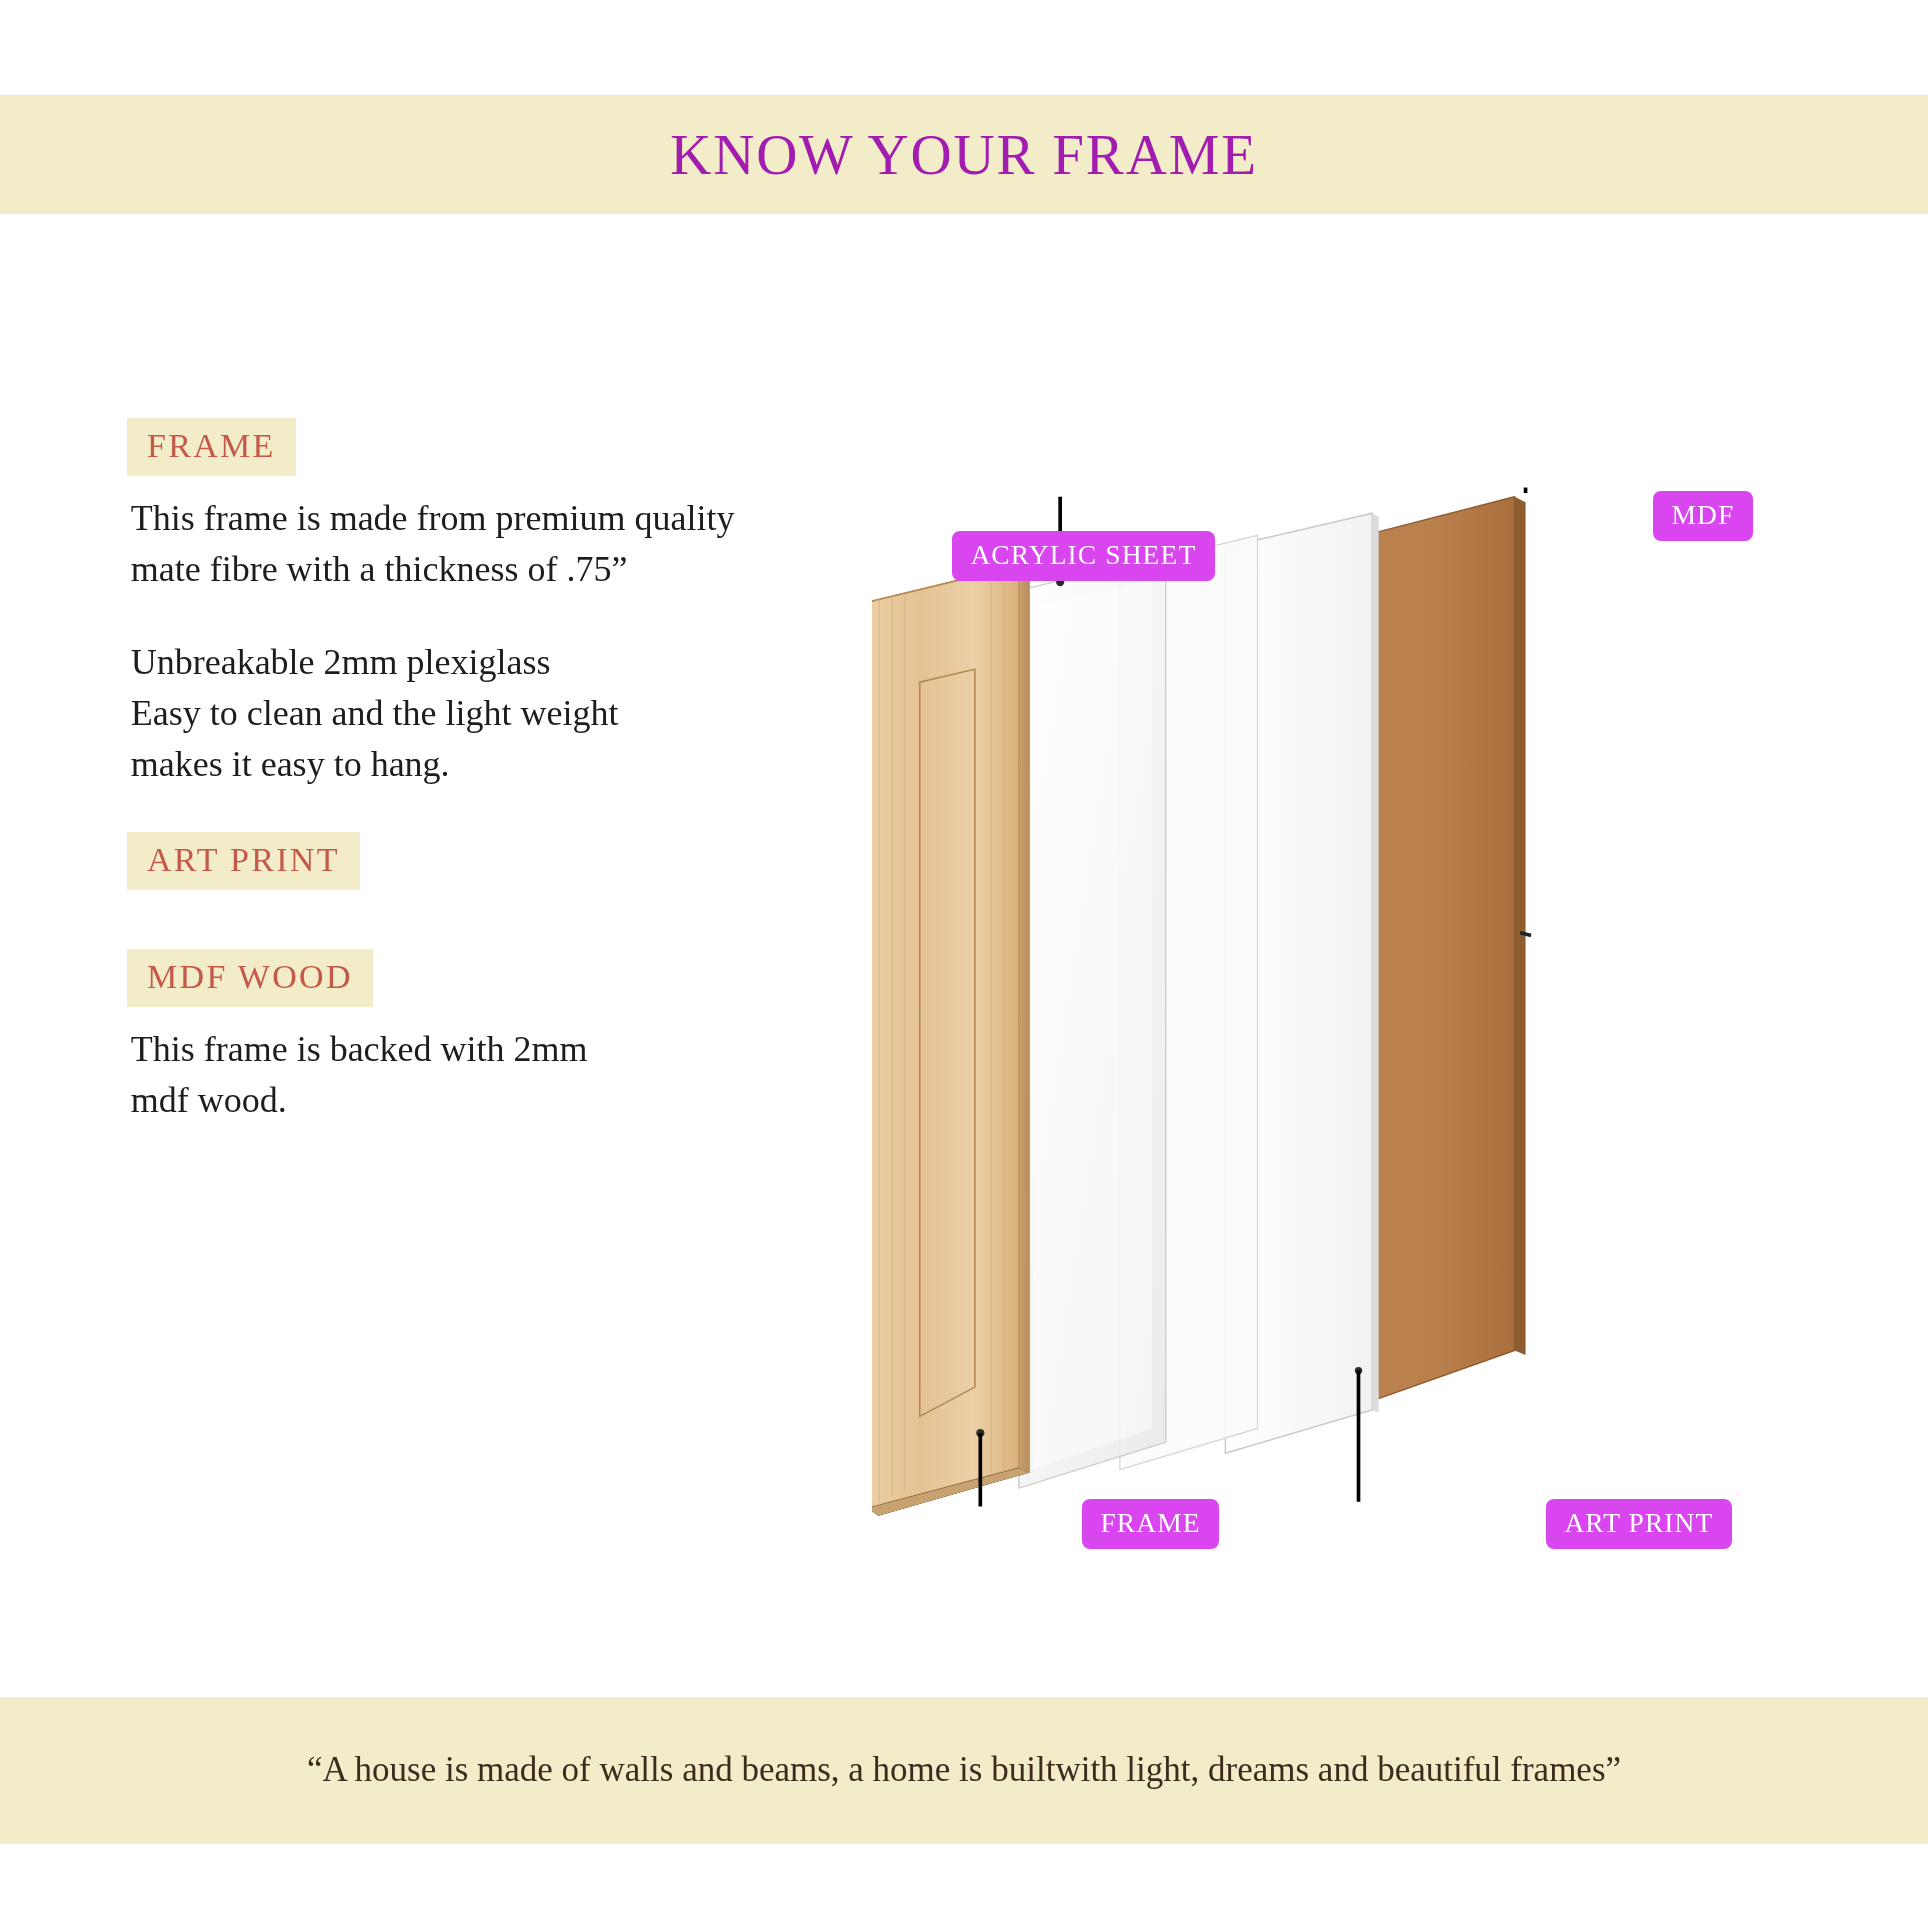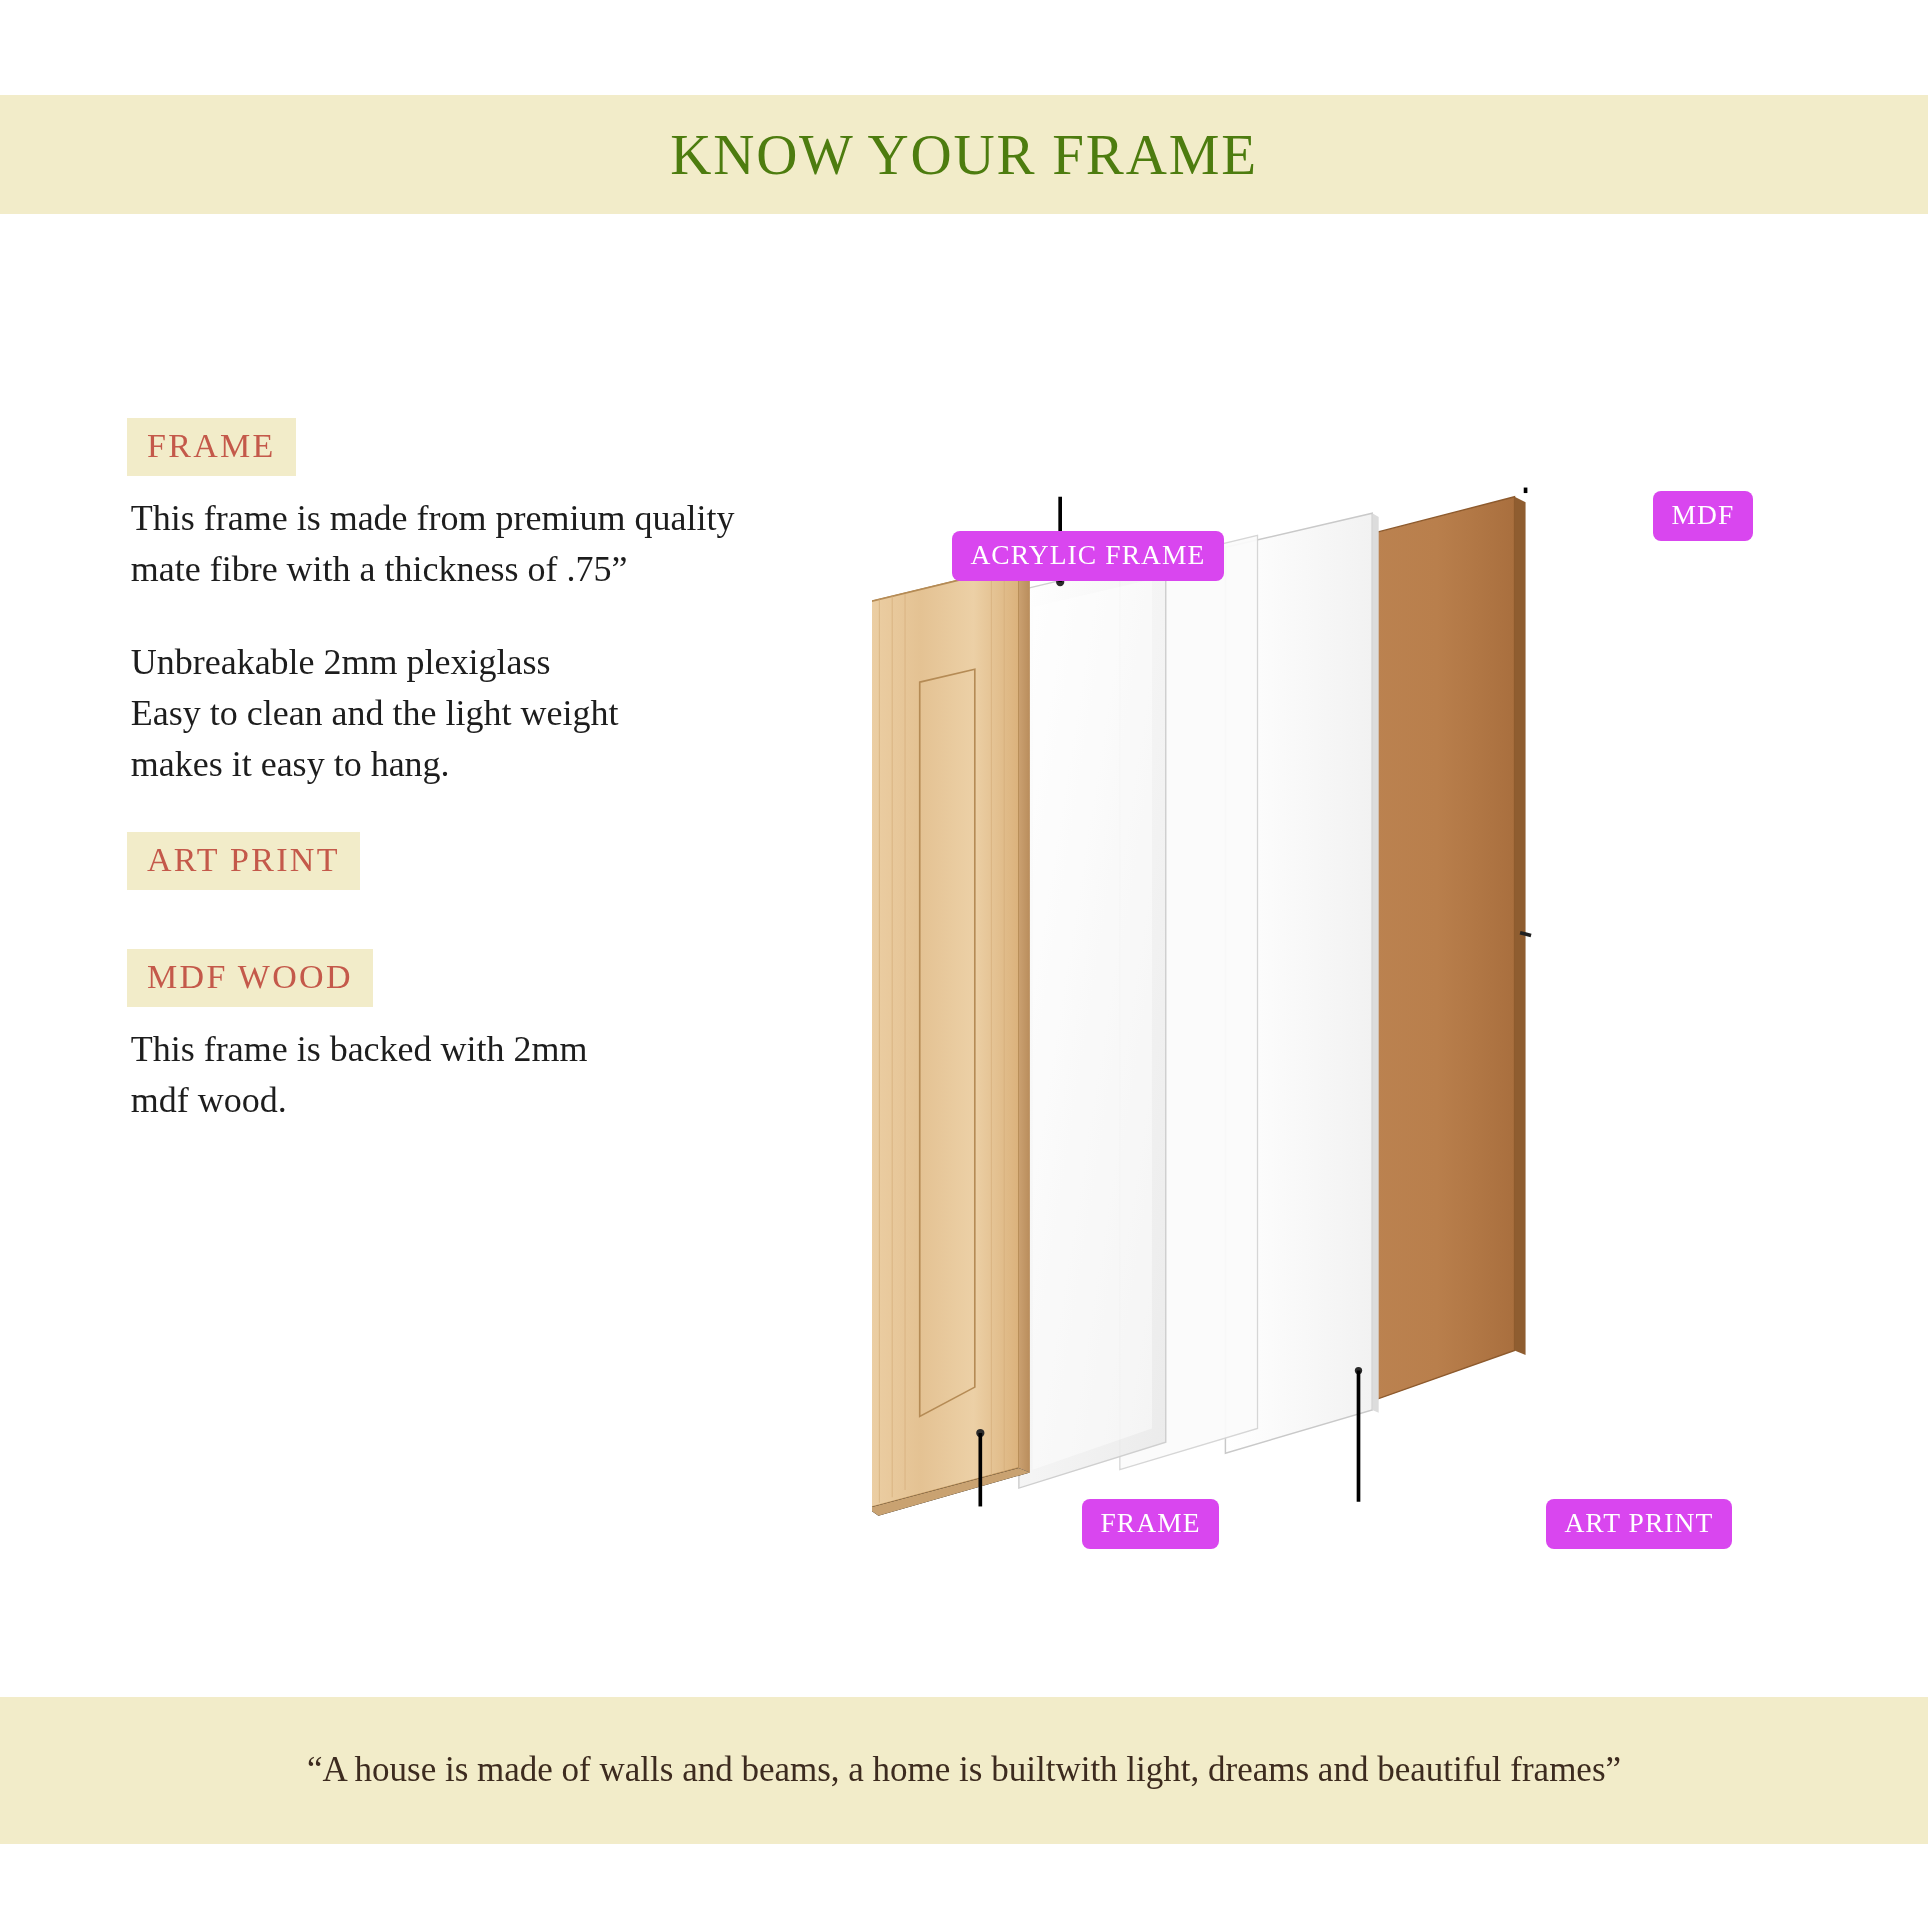--- a/index.html
+++ b/index.html
@@ -24,21 +24,21 @@
     height: 119px;
     background: #f2ecc9;
     display: flex;
     align-items: center;
     justify-content: center;
   }
   .header-title {
     font-family: "Liberation Serif", serif;
     font-size: 57px;
     letter-spacing: 1.8px;
-    color: #4d7c0f;
+    color: #a21caf;
     font-weight: normal;
   }
 
   
   .footer-band {
     position: absolute;
     left: 0;
     bottom: 84px;
     width: 1928px;
     height: 147px;
@@ -227,21 +227,21 @@
 
     <g stroke="#000000" stroke-width="4" fill="none">
       <path d="M 205,163 L 205,70"></path>
       <path d="M 712,66 L 712,60"></path>
       <path d="M 118,1090 L 118,1170"></path>
       <path d="M 530,1022 L 530,1165"></path>
     </g>
   </svg>
 </div>
 
-<div class="callout callout-acrylic">ACRYLIC FRAME</div>
+<div class="callout callout-acrylic">ACRYLIC SHEET</div>
 <div class="callout callout-mdf">MDF</div>
 <div class="callout callout-frame">FRAME</div>
 <div class="callout callout-art">ART PRINT</div>
 
 <div class="footer-band">
   <div class="footer-line">“A house is made of walls and beams, a home is built</div>
   <div class="footer-line">with light, dreams and beautiful frames”</div>
 </div>
 
 

